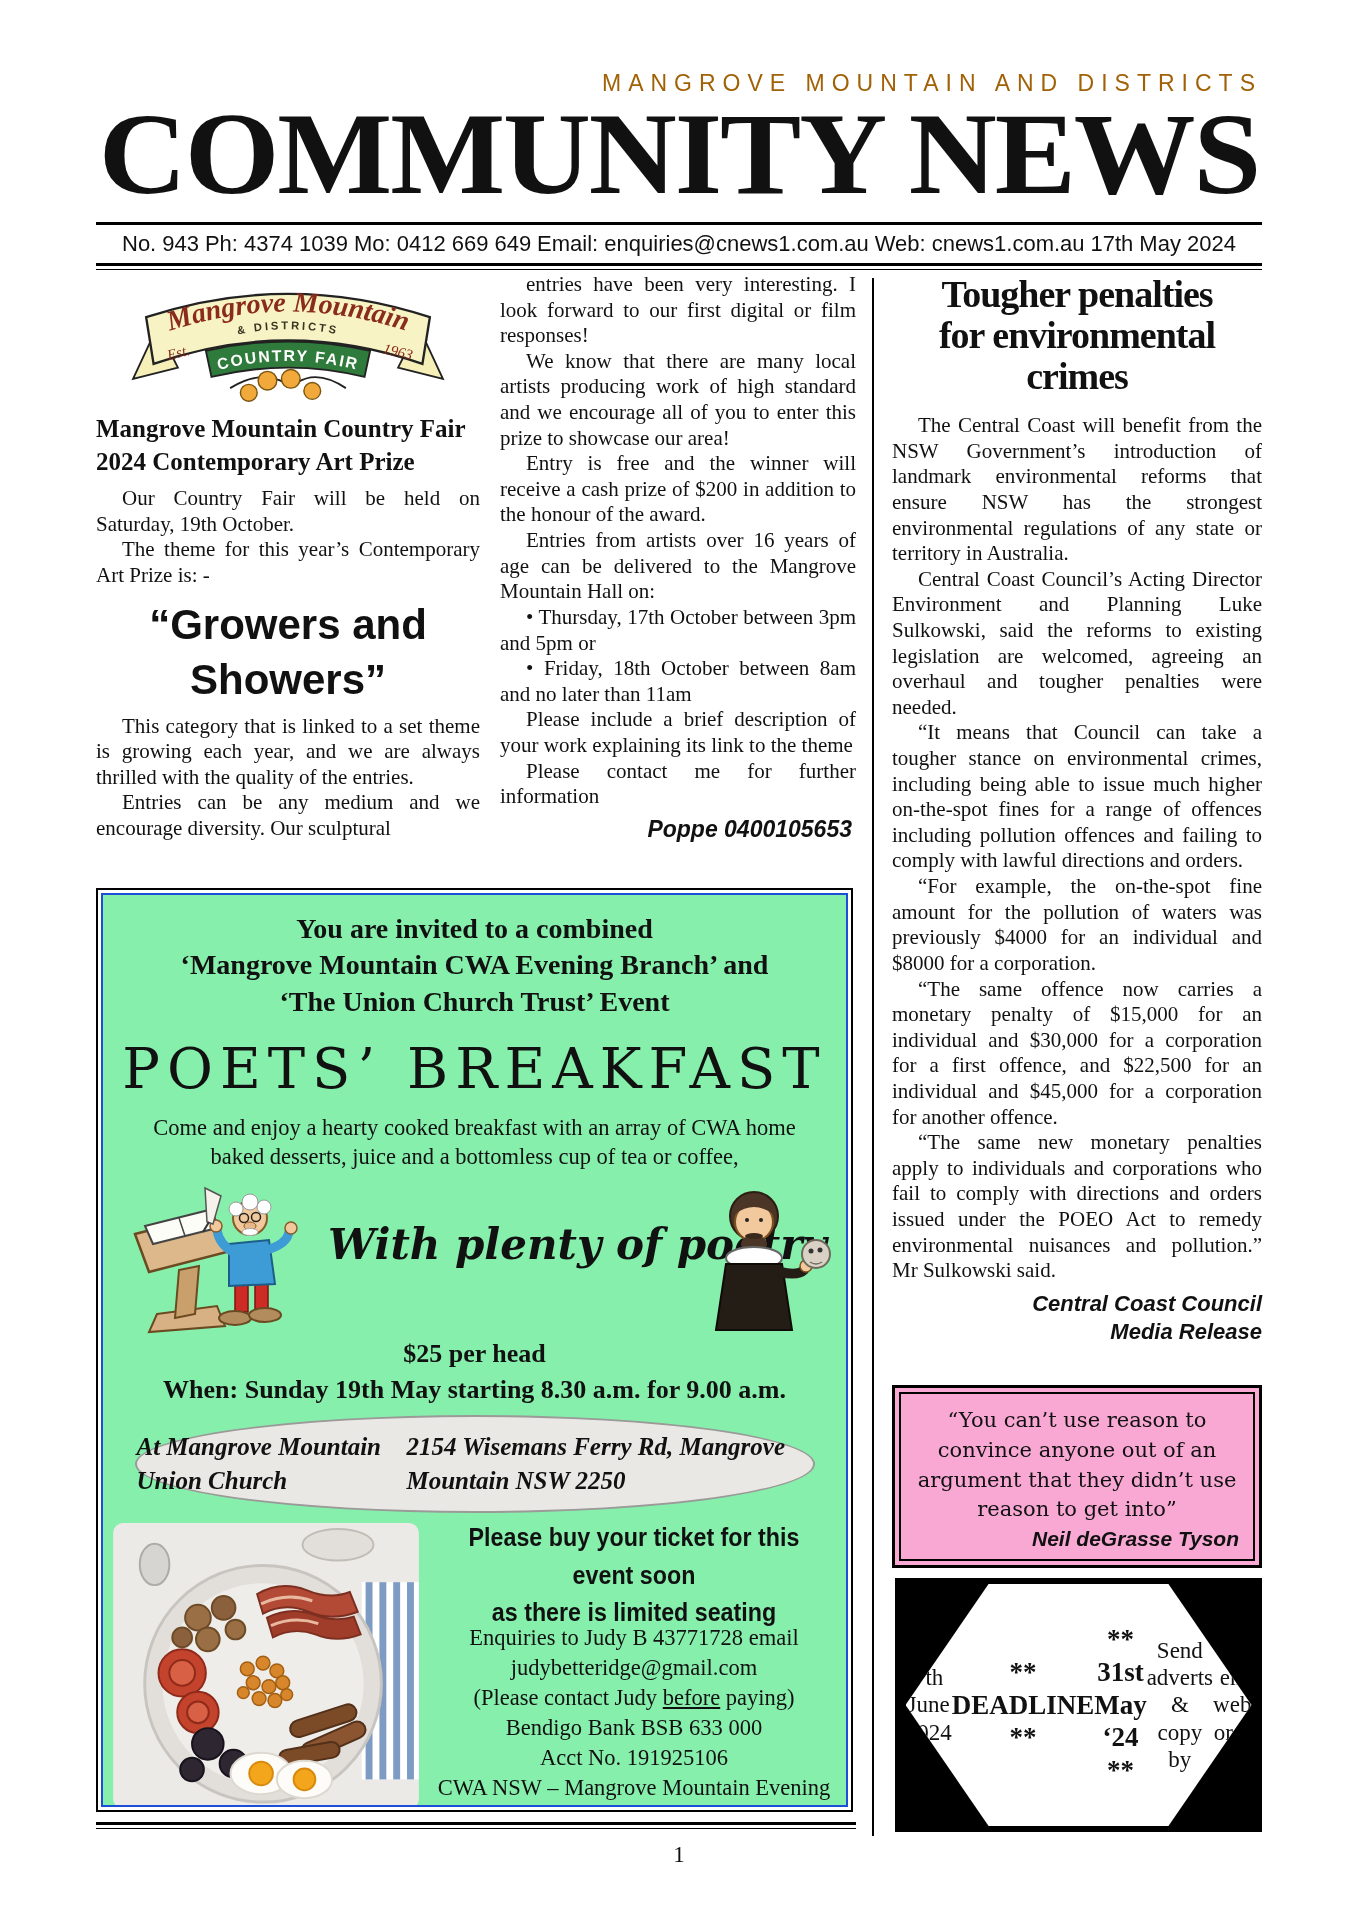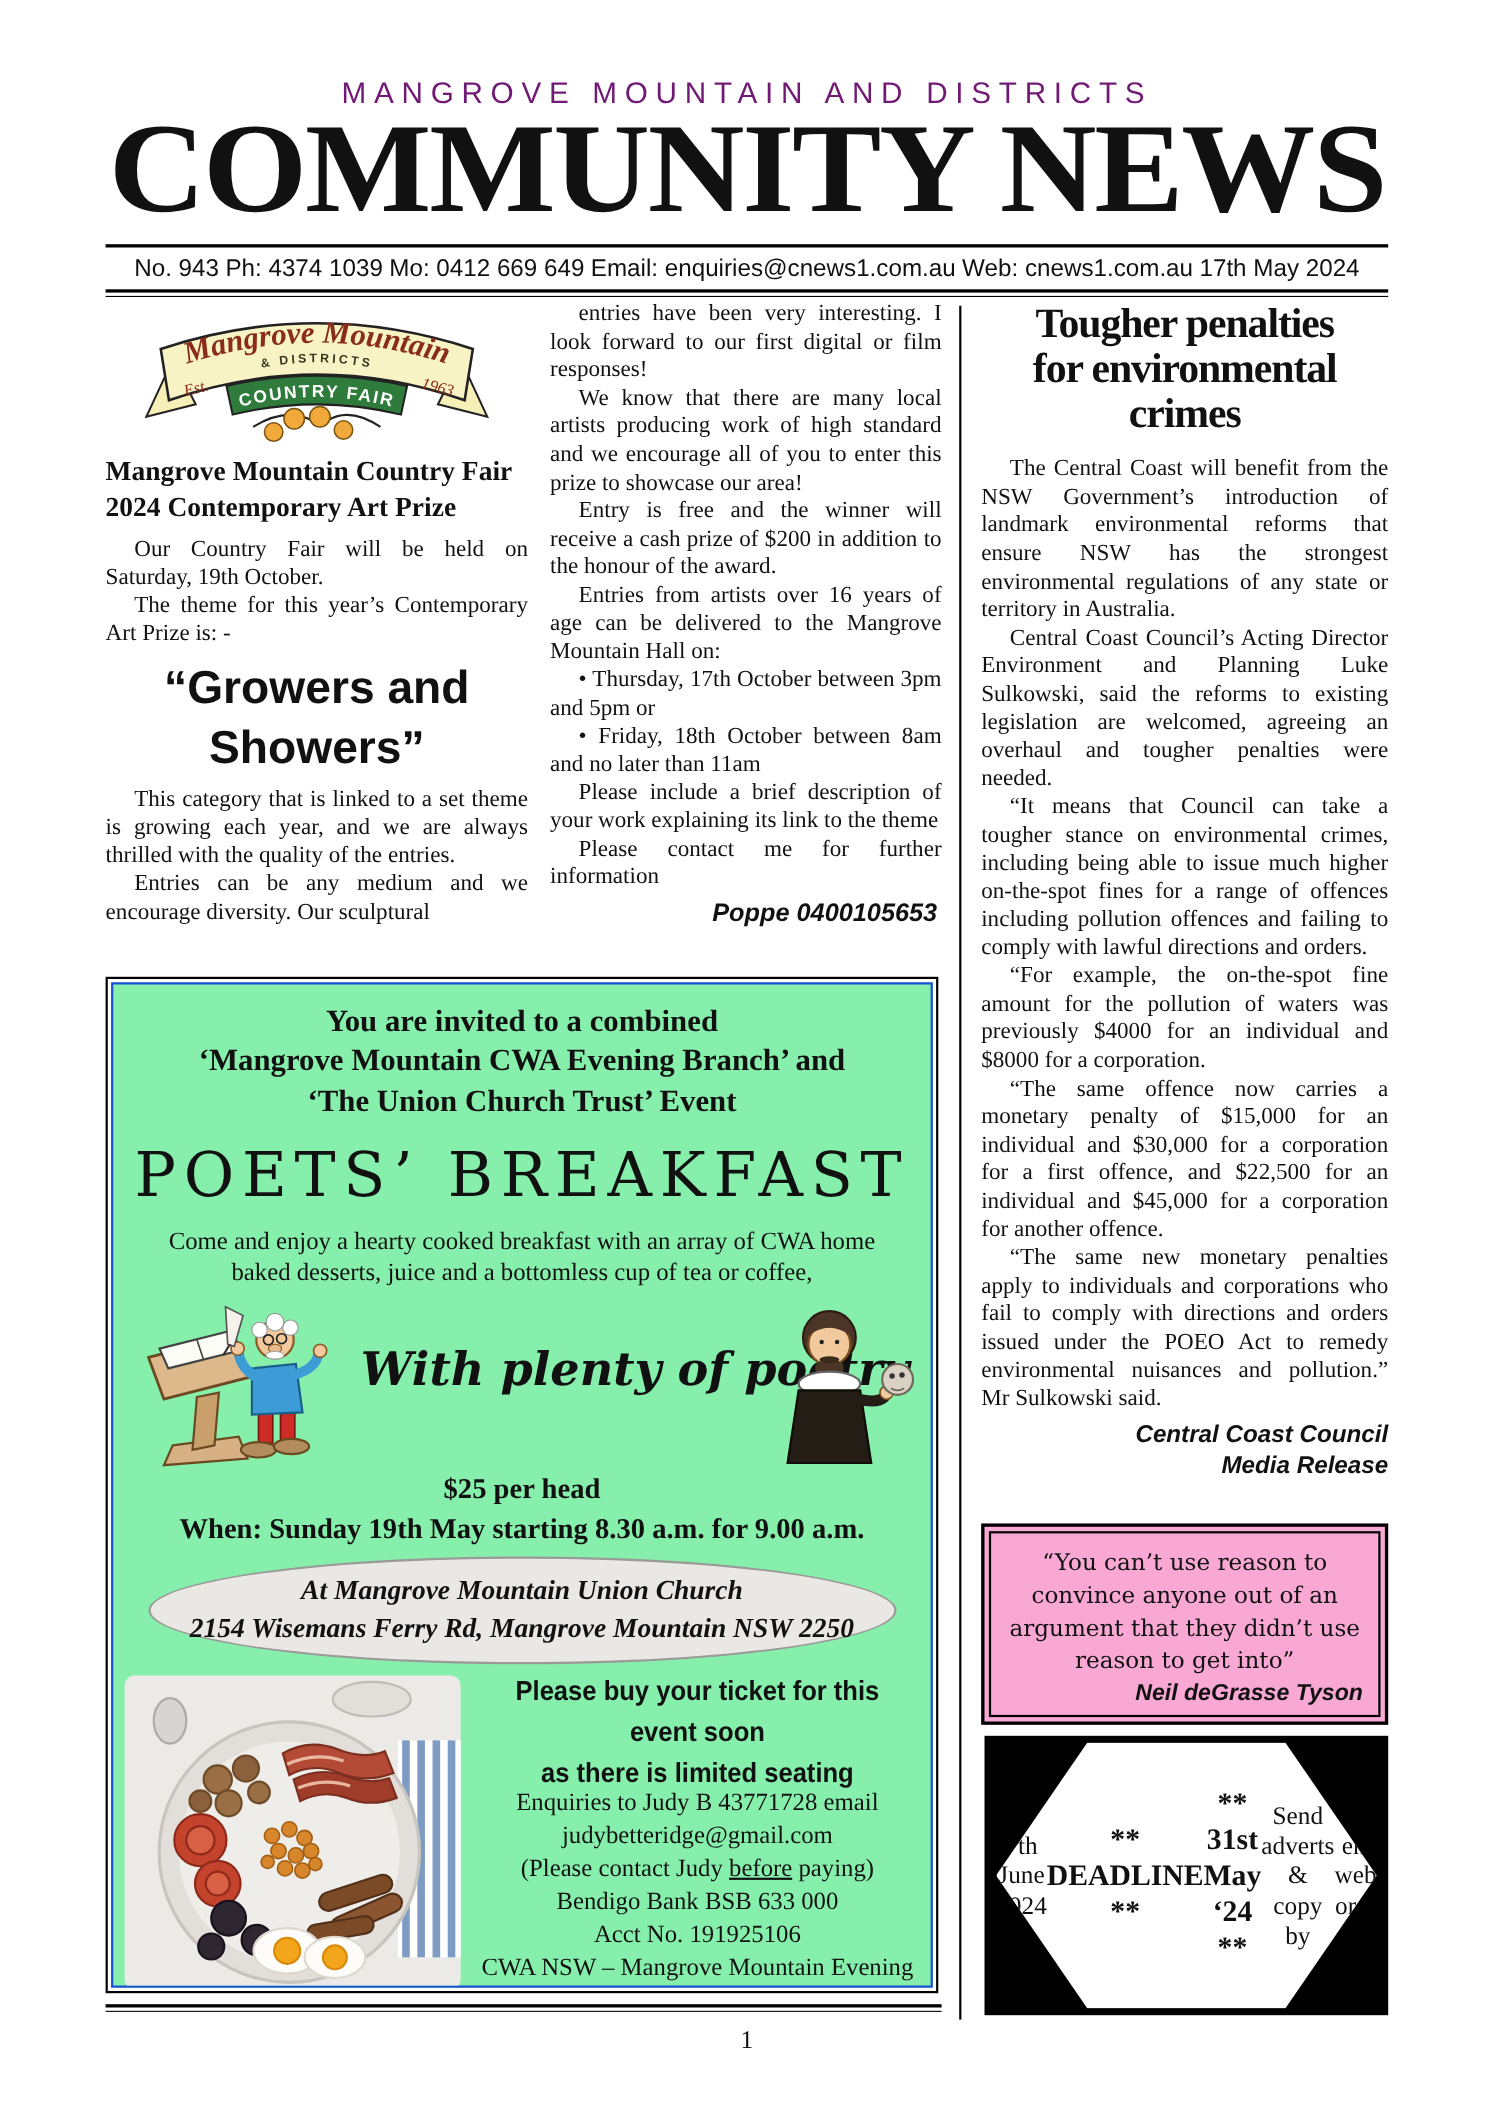--- a/index.html
+++ b/index.html
@@ -1,21 +1,21 @@
 <!DOCTYPE html>
 <html><head>
 <meta charset="utf-8">
 <style>
   html,body { margin:0; padding:0; background:#fff; }
   .page { position:relative; width:1358px; height:1920px; background:#fff;
           font-family:"Liberation Serif", serif; color:#111; overflow:hidden; }
 
   
-  .kicker { position:absolute; top:70px; left:96px; width:1166px; text-align:center;
-            font-family:"Liberation Sans",sans-serif; font-size:27px; letter-spacing:7px; color:#701a75; }
+  .kicker { position:absolute; top:70px; left:96px; width:1166px; text-align:right;
+            font-family:"Liberation Sans",sans-serif; font-size:23px; letter-spacing:7px; color:#a16207; }
   .masthead-title { position:absolute; top:96px; left:96px; width:1166px; text-align:center;
             font-size:116px; font-weight:bold; line-height:1; letter-spacing:-2px;
             transform:scaleX(1.05); transform-origin:center top; white-space:nowrap; }
   .rule-a { position:absolute; left:96px; top:222px; width:1166px; border-top:3px solid #000; }
   .infoline { position:absolute; left:96px; top:231px; width:1166px; box-sizing:border-box;
             padding:0 26px; display:flex; justify-content:space-between;
             font-family:"Liberation Sans",sans-serif; font-size:22px; }
   .rule-b { position:absolute; left:96px; top:263px; width:1166px; height:3px;
             border-top:3px solid #000; border-bottom:1px solid #000; }
 
@@ -69,21 +69,21 @@
   .poets-desc { text-align:center; font-size:22.5px; line-height:1.3; margin:12px auto 0; width:655px; }
   .tagline-row { position:relative; height:165px; margin-top:2px; }
   .poet-svg { position:absolute; left:14px; top:0; width:215px; height:162px; }
   .tagline { position:absolute; left:225px; width:390px; top:46px; text-align:center;
             font-family:"DejaVu Serif",serif; font-style:italic; font-weight:bold; font-size:42px; white-space:nowrap; }
   .shakespeare-svg { position:absolute; right:8px; top:4px; width:150px; height:158px; }
   .price { text-align:center; font-weight:bold; font-size:26px; }
   .when { text-align:center; font-weight:bold; font-size:26px; margin-top:6px; }
   .venue-ellipse { width:676px; height:94px; margin:10px auto 0; background:#eae8e4;
             border:2px solid #9a9a98; border-radius:50%;
-            display:flex; flex-direction:column; align-items:center; justify-content:center; }
+            display:flex; flex-direction:row; align-items:center; justify-content:center; }
   .venue-line { font-style:italic; font-weight:bold; font-size:25px; line-height:1.35; }
   .bottom-row { position:absolute; left:0; right:0; bottom:0; height:290px; }
   .photo-svg { position:absolute; left:10px; bottom:-4px; width:306px; height:286px; }
   .ticket-block { position:absolute; left:318px; width:426px; top:4px;
             font-family:"Liberation Sans",sans-serif; font-weight:bold; font-size:25px; line-height:1.5;
             text-align:center; transform:scaleX(0.93); transform-origin:center top; }
   .enquiries { position:absolute; left:318px; width:426px; top:108px; text-align:center;
             font-size:22.5px; line-height:1.33; }
   .bank { position:absolute; left:318px; width:426px; top:198px; text-align:center;
             font-size:22.5px; line-height:1.33; }

